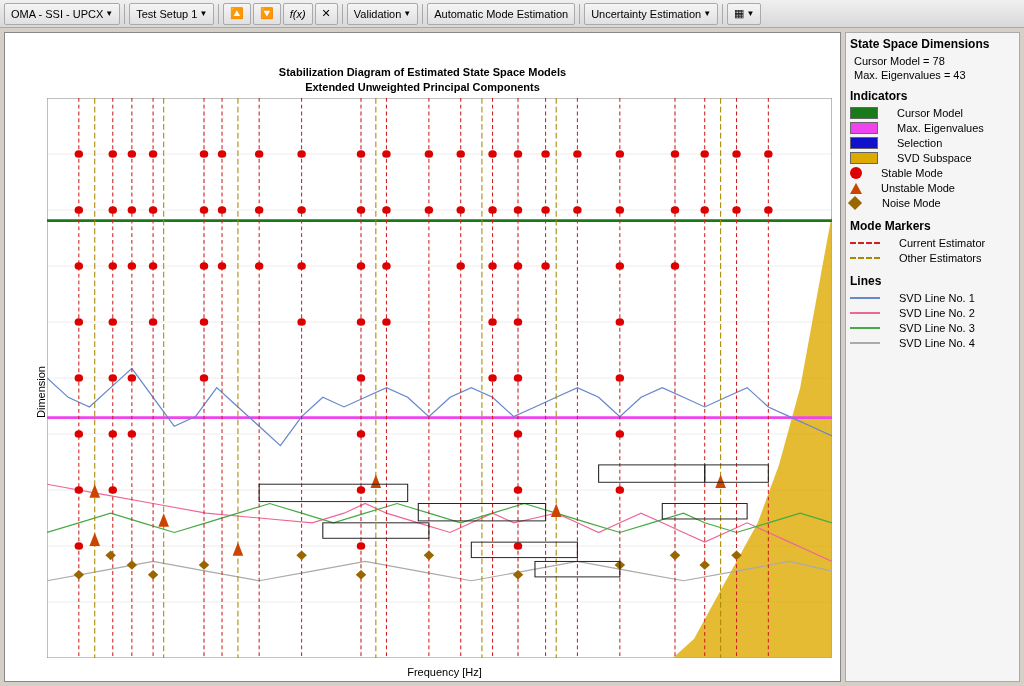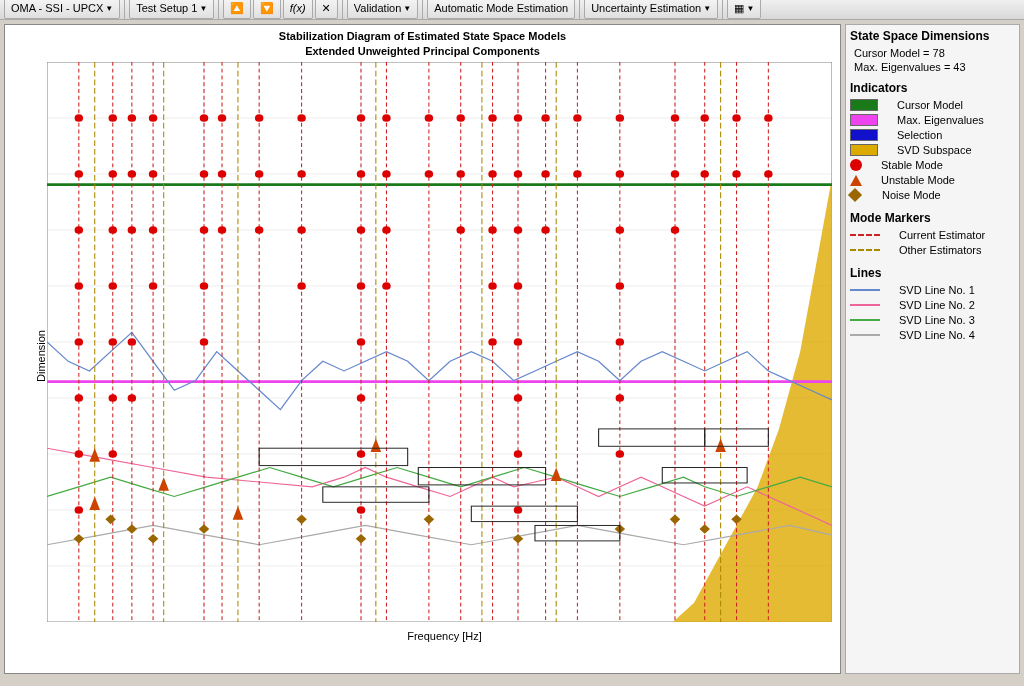--- a/index.html
+++ b/index.html
@@ -1,20 +1,20 @@
 <!DOCTYPE html>
 <html><head>
   <meta charset="utf-8">
   <style>
     * { box-sizing: border-box; margin: 0; padding: 0; }
     body { font-family: Arial, sans-serif; font-size: 11px; background: #d4d0c8; width: 1024px; height: 686px; overflow: hidden; }
     
     
     .toolbar {
-      display: flex; align-items: flex-end; height: 20px;
+      display: flex; align-items: center; height: 28px;
       background: linear-gradient(to bottom, #f0f0f0, #d8d8d8);
       border-bottom: 1px solid #aaa; padding: 0 4px; gap: 2px;
     }
     .toolbar-btn {
       display: flex; align-items: center; gap: 2px; padding: 2px 6px;
       background: linear-gradient(to bottom, #f5f5f5, #e0e0e0);
       border: 1px solid #aaa; border-radius: 2px; cursor: pointer;
       font-size: 11px; white-space: nowrap; height: 22px;
     }
     .toolbar-sep { width: 1px; background: #aaa; height: 20px; margin: 0 2px; }
@@ -26,21 +26,21 @@
     }
 
     
     .chart-container {
       flex: 1; position: relative; background: white;
       border: 1px solid #888; margin: 4px;
     }
     
     .chart-title {
       text-align: center; padding: 4px 0 2px;
-      font-size: 11px; font-weight: bold; line-height: 1.4;
+      font-size: 11px; font-weight: bold; line-height: 1.4; margin-top: 28px;
     }
 
     .y-axis-label {
       position: absolute; left: 6px; top: 50%;
       transform: translateY(-50%) rotate(-90deg);
       font-size: 11px; white-space: nowrap;
     }
 
     
     .right-panel {

